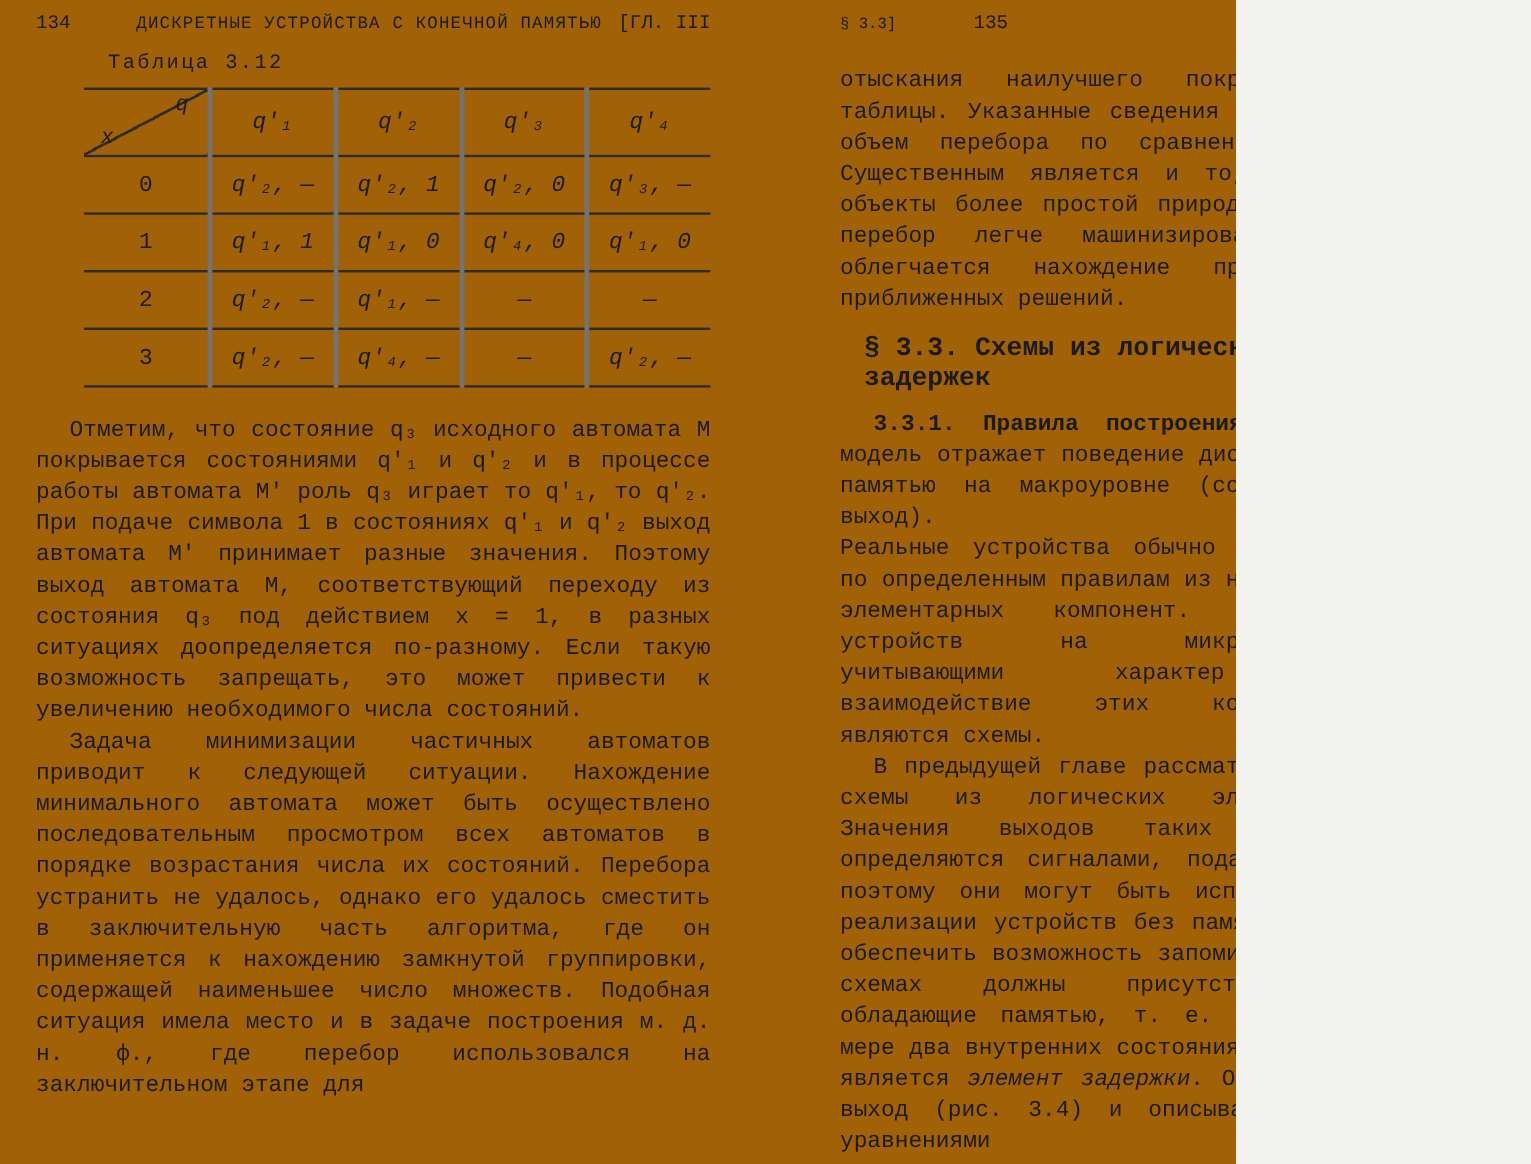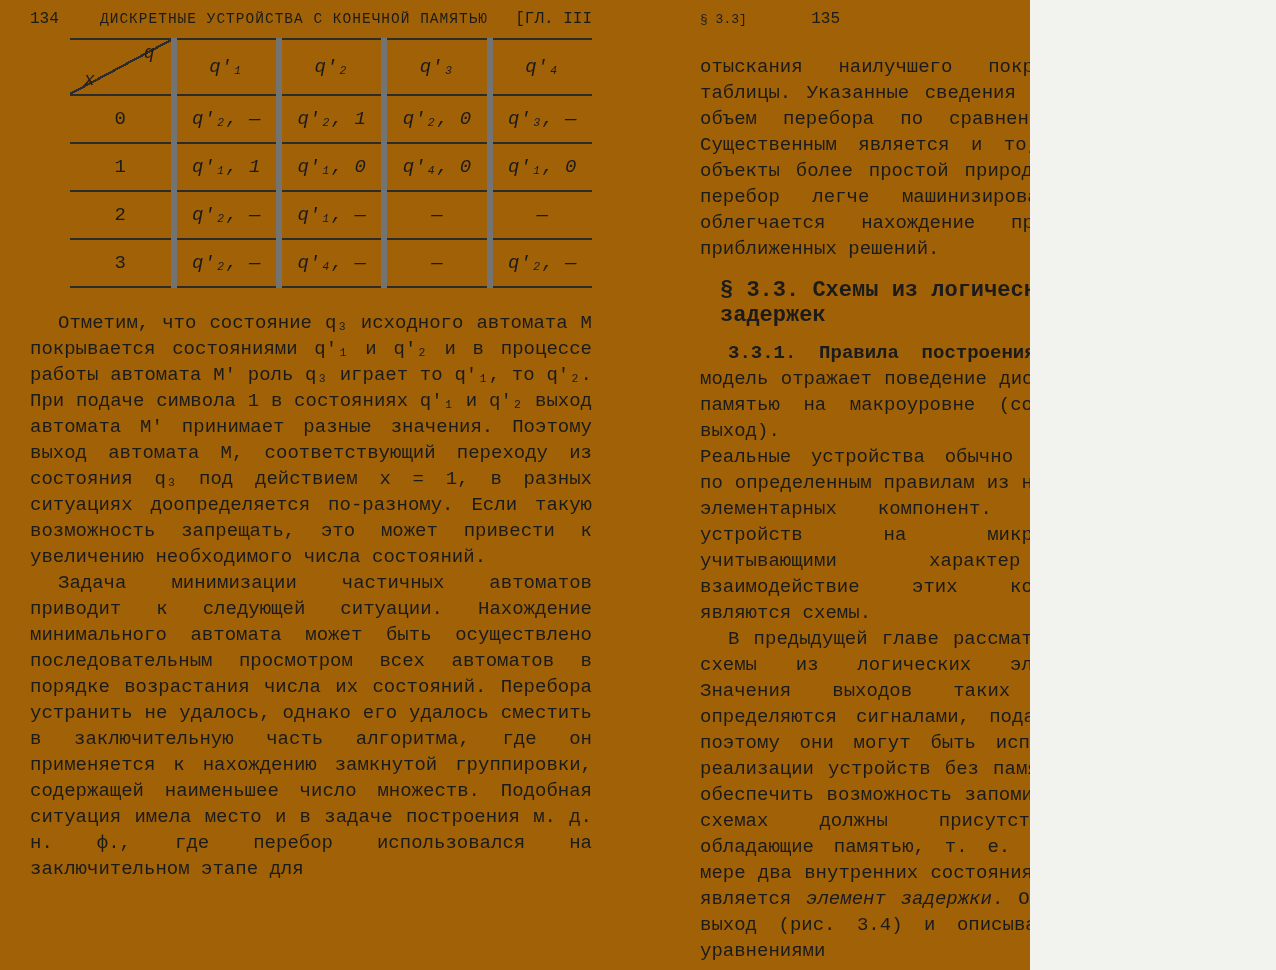--- a/index.html
+++ b/index.html
@@ -16,40 +16,40 @@
   }
   .page{position:absolute;top:10px;}
   .page-left{left:30px;width:562px;}
   .page-right{left:700px;width:552px;}
 
   .running-head{
     display:flex;align-items:baseline;
     font-size:14.5px;letter-spacing:1px;white-space:nowrap;
   }
   .running-head .rh-left{min-width:70px;text-align:left;font-size:16px;letter-spacing:0;}
-  .running-head .rh-center{flex:1;text-align:left;}
+  .running-head .rh-center{flex:1;text-align:center;}
   .running-head .rh-right{min-width:70px;text-align:right;font-size:16px;letter-spacing:0;}
   .page-right .running-head .rh-left{font-size:13px;}
 
   p{margin:0;font-size:19px;line-height:26px;text-align:justify;}
   .mt-first{margin-top:26px;}
   .indent{text-indent:28px;}
   .italic{font-style:italic;}
   .bold{font-weight:bold;}
 
   
   .table-caption{
     margin:16px 0 0 60px;font-size:17px;letter-spacing:2px;
   }
   table.tbl{
     border-collapse:collapse;margin:10px 0 0 40px;table-layout:fixed;
   }
   .tbl td{
     border-bottom:2px solid #2c2c2c;
-    border-left:6px solid #737373;
+    border-left:4px solid #737373;
     text-align:center;vertical-align:middle;
     font-size:19px;height:46px;padding:0 4px;
   }
   .tbl tr td:first-child{border-left:none;}
   .tbl tr.hdr td{border-top:2px solid #2c2c2c;height:54px;}
   .tbl .math{font-style:italic;}
   .tbl td.rowlab{font-style:normal;}
   td.corner{
     position:relative;padding:0;
     background:linear-gradient(to bottom right,
@@ -96,20 +96,21 @@
 
   <div class="page page-left">
 
     <div class="running-head">
       <span class="rh-left">134</span>
       <span class="rh-center">ДИСКРЕТНЫЕ УСТРОЙСТВА С КОНЕЧНОЙ ПАМЯТЬЮ</span>
       <span class="rh-right">[ГЛ. III</span>
     </div>
 
 
+    <div class="table-caption">Таблица 3.12</div>
 
     <table class="tbl">
       <tbody>
           <tr class="hdr">
         <td class="corner col-q">
           <span class="c-q">q</span>
           <span class="c-x">x</span>
         </td>
         <td class="math col-c">q′₁</td>
         <td class="math col-c">q′₂</td>

